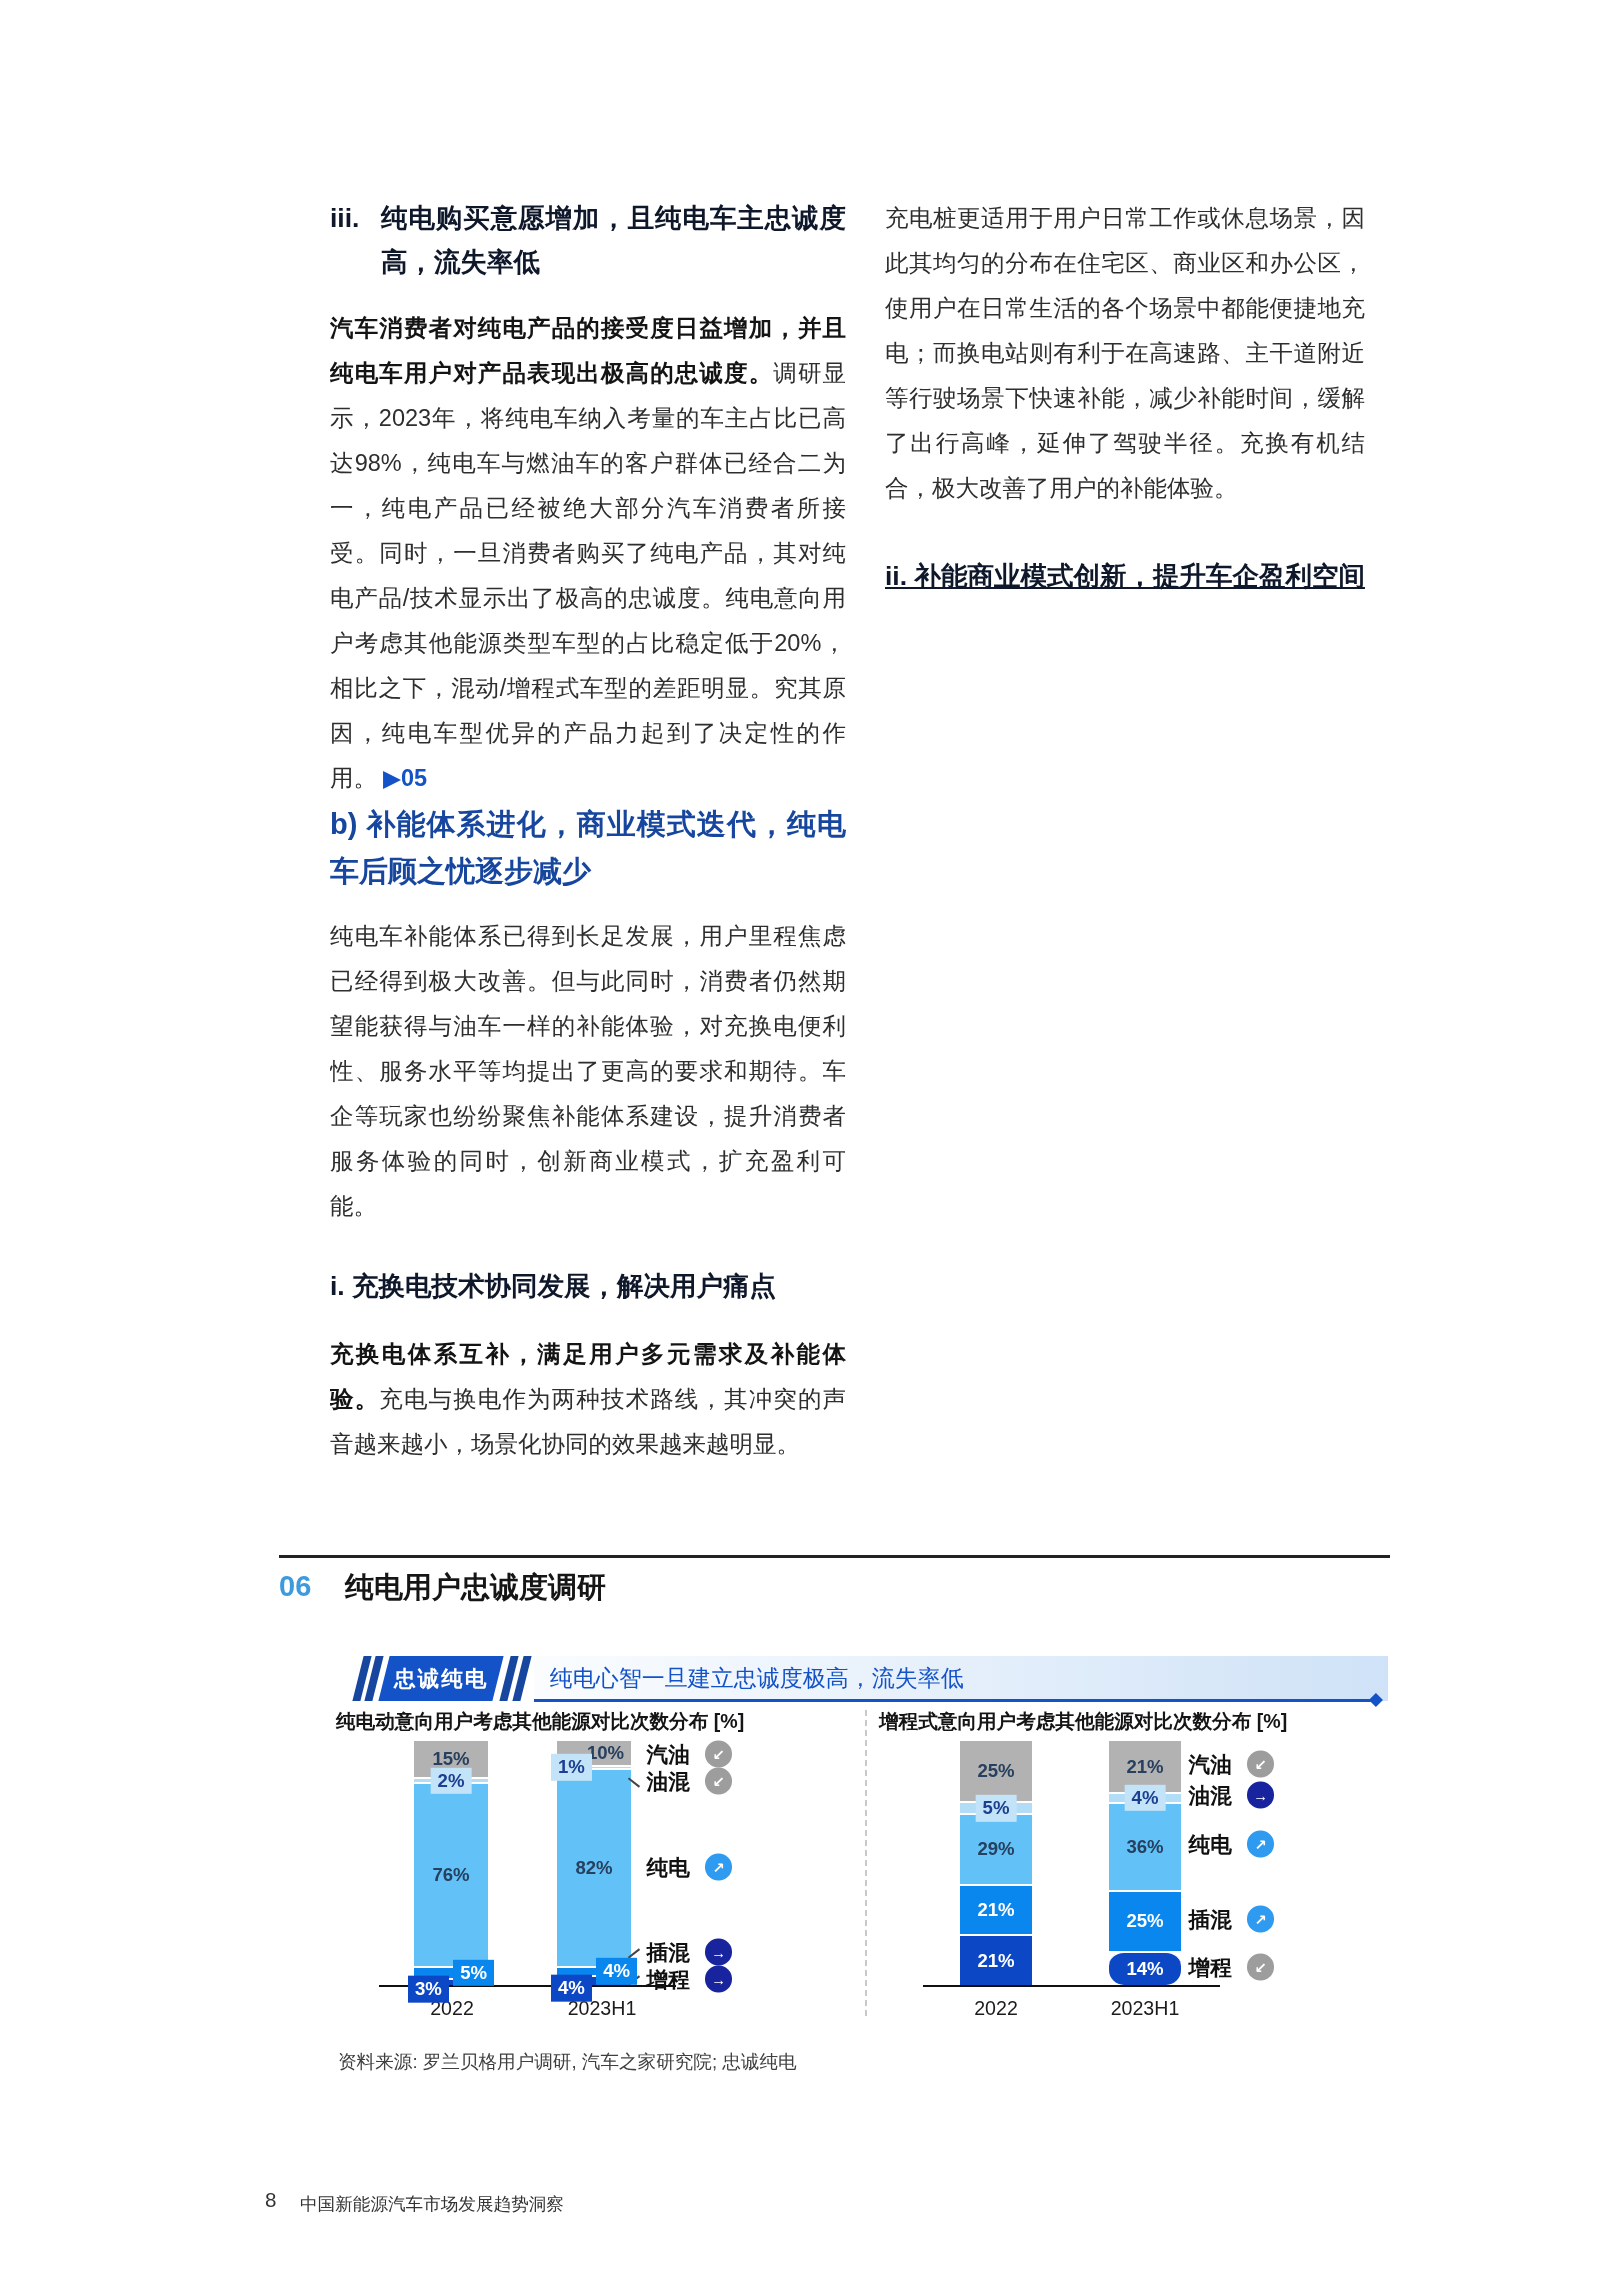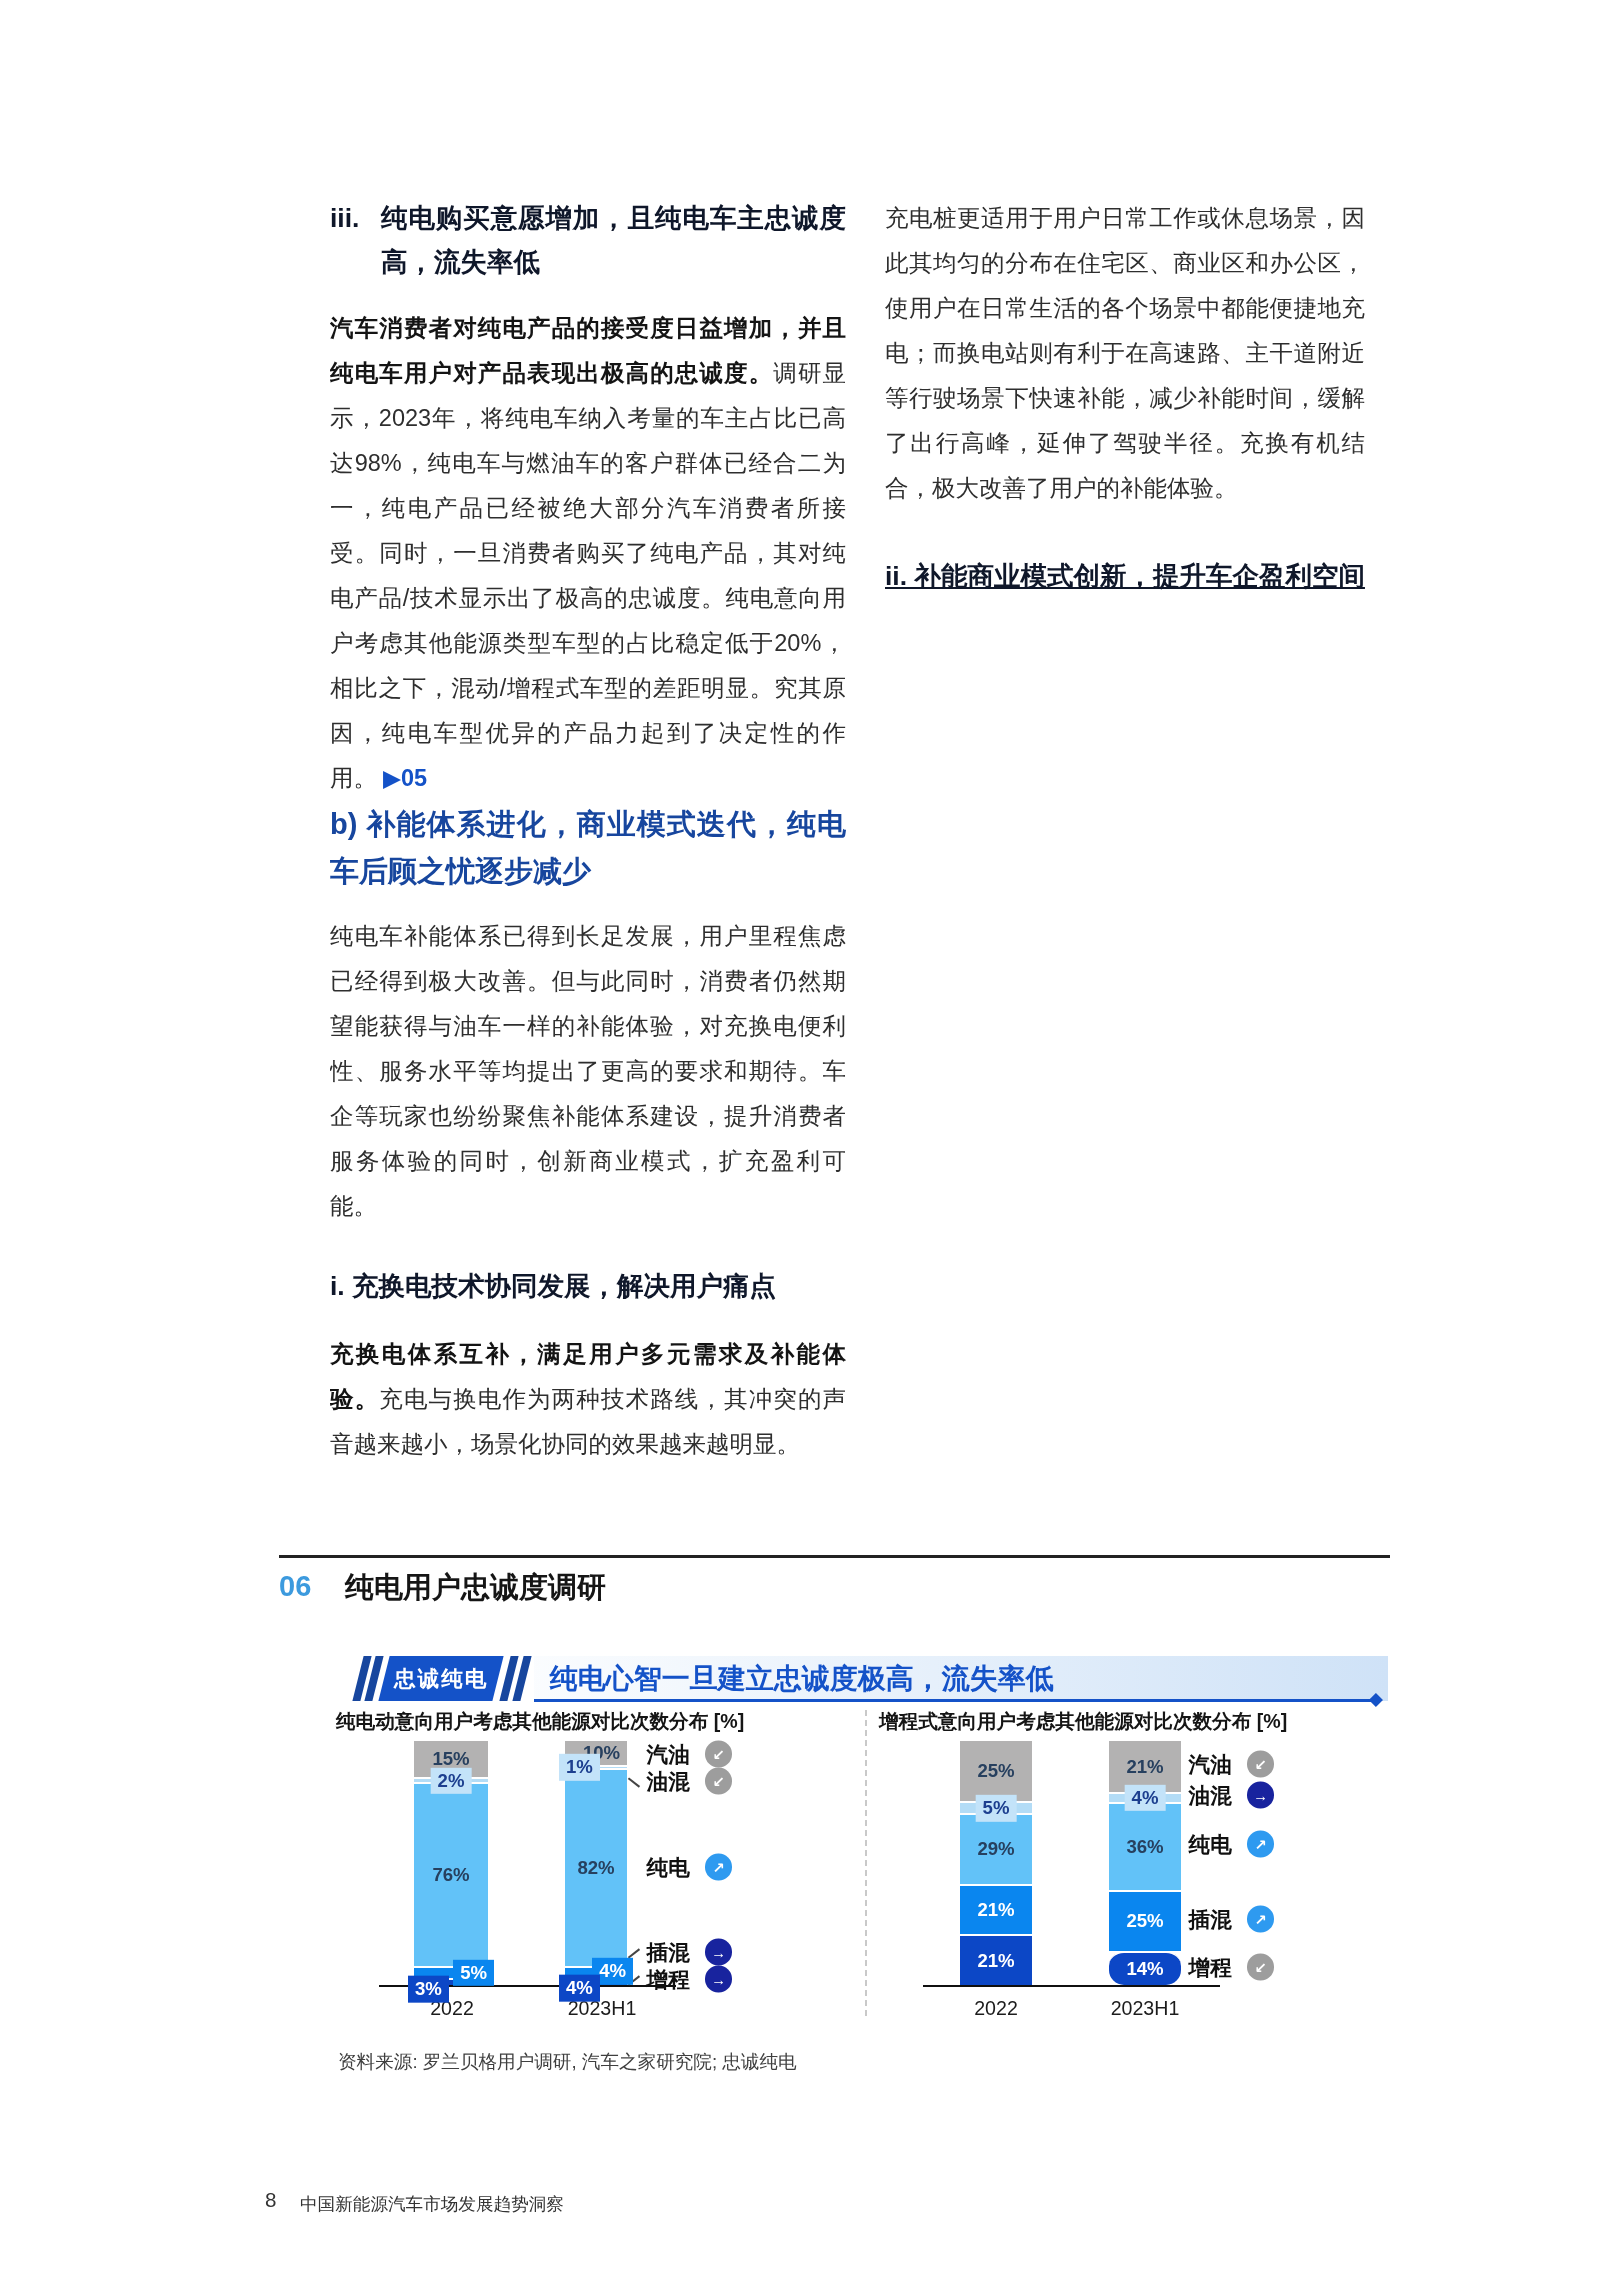--- a/index.html
+++ b/index.html
@@ -28,21 +28,21 @@
   
   .banner{position:absolute;left:0;top:1656px;width:1392px;height:46px;}
   .slash{position:absolute;top:0;width:7.8px;height:45px;background:#17469e;transform:skewX(-14deg);}
   .s1{left:358px;} .s2{left:370px;} .s3{left:505px;} .s4{left:518px;}
   .badge{position:absolute;left:384px;top:0;width:114px;height:45px;background:#1452c8;
          transform:skewX(-14deg);display:flex;align-items:center;justify-content:center;}
   .badge span{transform:skewX(14deg);color:#ffffff;font-weight:700;font-size:21.6px;letter-spacing:2px;}
   .strip{position:absolute;left:534px;top:0;width:854px;height:45px;
          background:linear-gradient(90deg,rgba(224,237,251,0.15),#cfe2f7);
          display:flex;align-items:center;padding-left:15.7px;box-sizing:border-box;}
-  .strip-text{color:#1452c8;font-weight:700;font-size:28px;}
+  .strip-text{color:#1452c8;font-weight:400;font-size:23px;}
   .strip-line{position:absolute;left:534px;top:43px;width:841px;height:2.9px;background:#1452c8;}
   .strip-diamond{position:absolute;left:1371px;top:39px;width:9.8px;height:9.8px;background:#1452c8;transform:rotate(45deg);}
   
   .chart{position:absolute;top:1708px;width:529px;height:328px;}
   .c-title{position:absolute;left:0;top:0;font-size:19.6px;font-weight:700;color:#151515;}
   .plot{position:absolute;border-bottom:2.9px solid #101010;box-sizing:content-box;}
   .bar{position:absolute;top:0;bottom:0;display:flex;flex-direction:column;}
   .seg{position:relative;box-sizing:border-box;}
   .seg.sep{border-top:2px solid #ffffff;}
   .gasoline{background:#b3b2b2;} .hev{background:#b3dcf6;} .bev{background:#62c2f8;}
@@ -130,21 +130,21 @@
             <div class="in center">76%</div>
           </div>
           <div class="seg phev sep" style="height: 4.9505%;">
             <div class="vbox box-azure right">5%</div>
           </div>
           <div class="seg erev sep" style="height: 2.9703%;">
             <div class="vbox box-navy left">3%</div>
           </div>
         </div>
         <div class="xlabel" style="left: 73px;">2022</div>
-        <div class="bar" style="left: 186px; width: 62px;">
+        <div class="bar" style="left: 178px; width: 74px;">
           <div class="seg gasoline" style="height: 9.90099%;">
             <div class="in right">10%</div>
           </div>
           <div class="seg hev sep" style="height: 0.990099%;">
             <div class="vbox box-pale left">1%</div>
           </div>
           <div class="seg bev sep" style="height: 81.1881%;">
             <div class="in center">82%</div>
           </div>
           <div class="seg phev sep" style="height: 3.9604%;">

